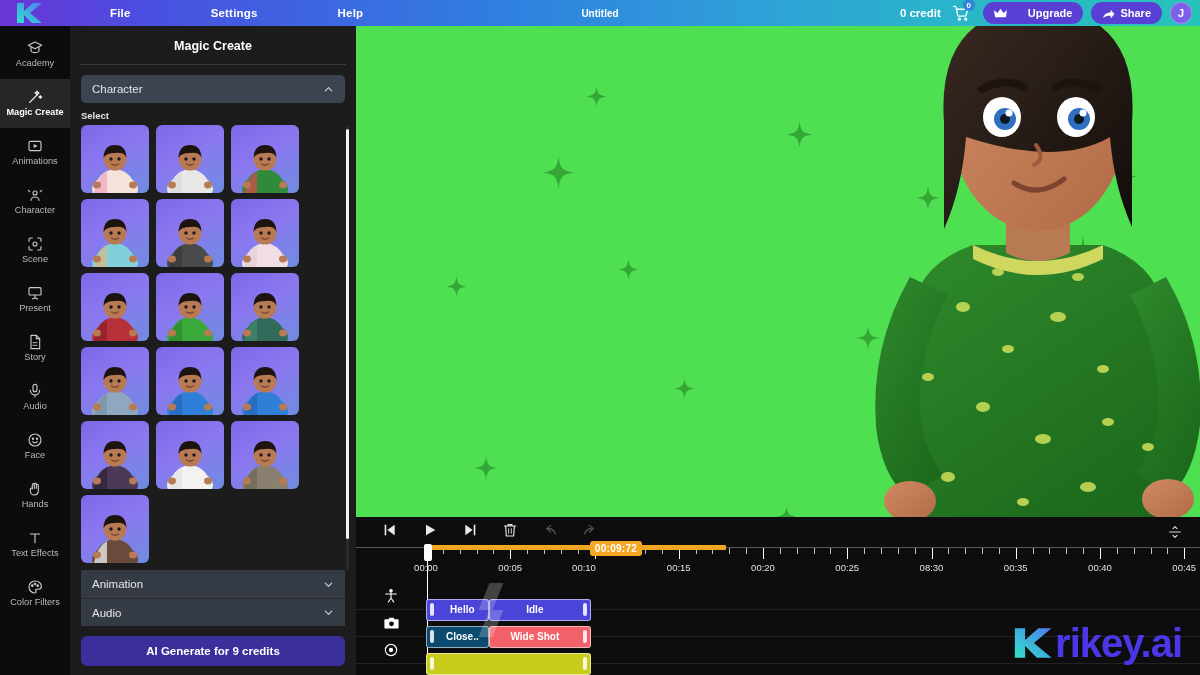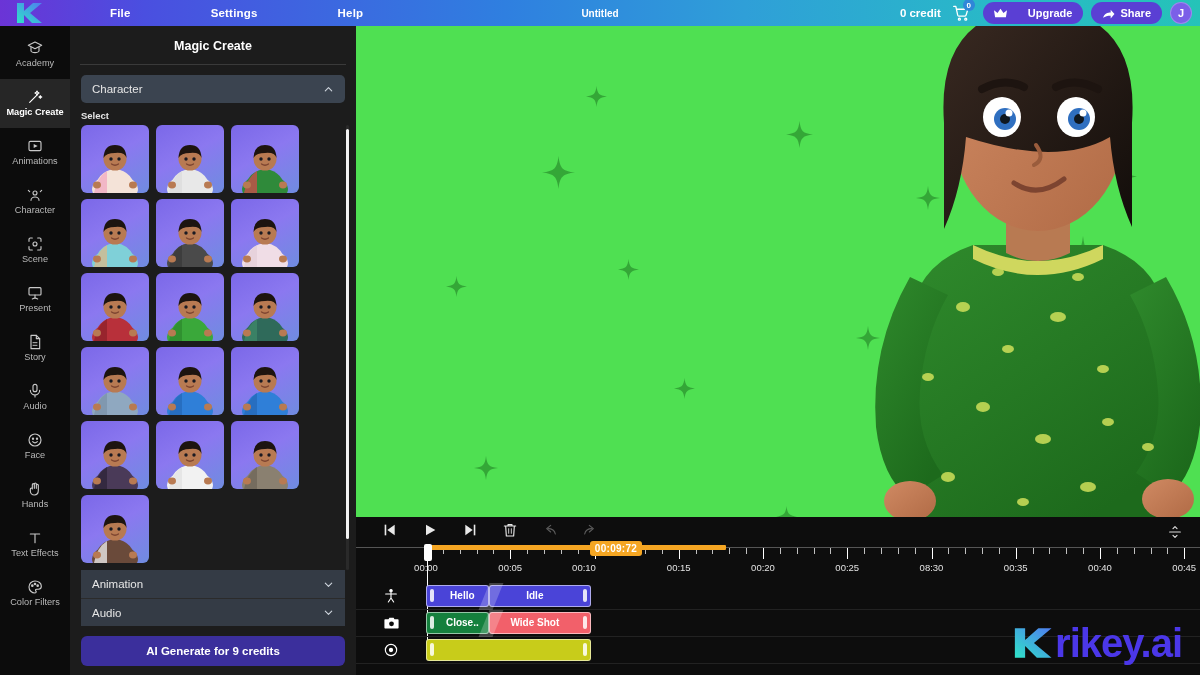--- a/index.html
+++ b/index.html
@@ -87,21 +87,21 @@
   .rlabel { position:absolute; top:14px; font-size:9.5px; color:#e2e2e2; transform:translateX(-50%); white-space:nowrap; }
   .range-bar { position:absolute; top:-3px; height:5px; background:#f5a623; border-radius:1px; }
   .playhead { position:absolute; top:-4px; width:8px; height:17px; background:#fff; border-radius:2px; transform:translateX(-4px); cursor:pointer; }
   .playhead:after { content:''; position:absolute; left:3.5px; top:16px; width:1px; height:100px; background:#fff; }
   .time-chip { position:absolute; top:-7px; height:15px; background:#f5a623; color:#fff; font-size:10px; font-weight:bold;
                border-radius:3px; padding:0 5px; display:flex; align-items:center; letter-spacing:.3px; }
   .tracks { flex:1; overflow:hidden; }
   .track { height:27px; display:flex; align-items:center; border-bottom:1px solid #222; position:relative; }
   .track-ic { width:70px; flex:0 0 70px; display:flex; align-items:center; justify-content:center; color:#fff; }
   .track-lane { position:relative; flex:1; height:27px; }
-  .clip { position:absolute; top:2px; height:22px; border-radius:3px; border:1px solid rgba(255,255,255,.55);
+  .clip { position:absolute; top:16px; height:22px; border-radius:3px; border:1px solid rgba(255,255,255,.55);
           display:flex; align-items:center; overflow:hidden; cursor:pointer; }
   .clip .lbl { flex:1; text-align:center; font-size:10px; font-weight:bold; color:#fff; white-space:nowrap; overflow:hidden; }
   .handle { width:4px; height:13px; background:rgba(255,255,255,.85); border-radius:2px; margin:0 3px; flex:0 0 4px; }
   .seam { position:absolute; top:0; bottom:0; width:14px; background:rgba(255,255,255,.22);
           transform:skewX(-22deg); }
 
   .wm { position:absolute; right:18px; bottom:12px; display:flex; align-items:center; gap:2px; pointer-events:none; }
   .wm-txt { font-size:40px; font-weight:bold; color:#4b37e8; letter-spacing:-1px; line-height:1; }
 </style>
 </head>
@@ -783,21 +783,21 @@
               </div>
             </div>
             <div class="track">
               <div class="track-ic">
                 <svg xmlns="http://www.w3.org/2000/svg" viewBox="0 0 24 24" width="17" height="17" fill="currentColor">
                   <path d="M9 4h6l1.2 2H21a1 1 0 0 1 1 1v11a1 1 0 0 1-1 1H3a1 1 0 0 1-1-1V7a1 1 0 0 1 1-1h4.8z"></path>
                   <circle cx="12" cy="12.5" r="3.4" fill="#0d0d0d"></circle>
                 </svg>
               </div>
               <div class="track-lane">
-                <div class="clip" style="left: 0px; width: 62.7px; background: #15803d;">
+                <div class="clip" style="left: 0px; width: 62.7px; background: #0c4a6e;">
                   <span class="handle"></span>
                   <span class="lbl">Close..</span>
                 </div>
                 <div class="clip" style="left: 62.7px; width: 102.3px; background: rgb(242, 96, 106);">
                   <span class="lbl">Wide Shot</span>
                   <span class="handle"></span>
                 </div>
                 <div class="seam" style="left: 57.7px;"></div>
               </div>
             </div>

